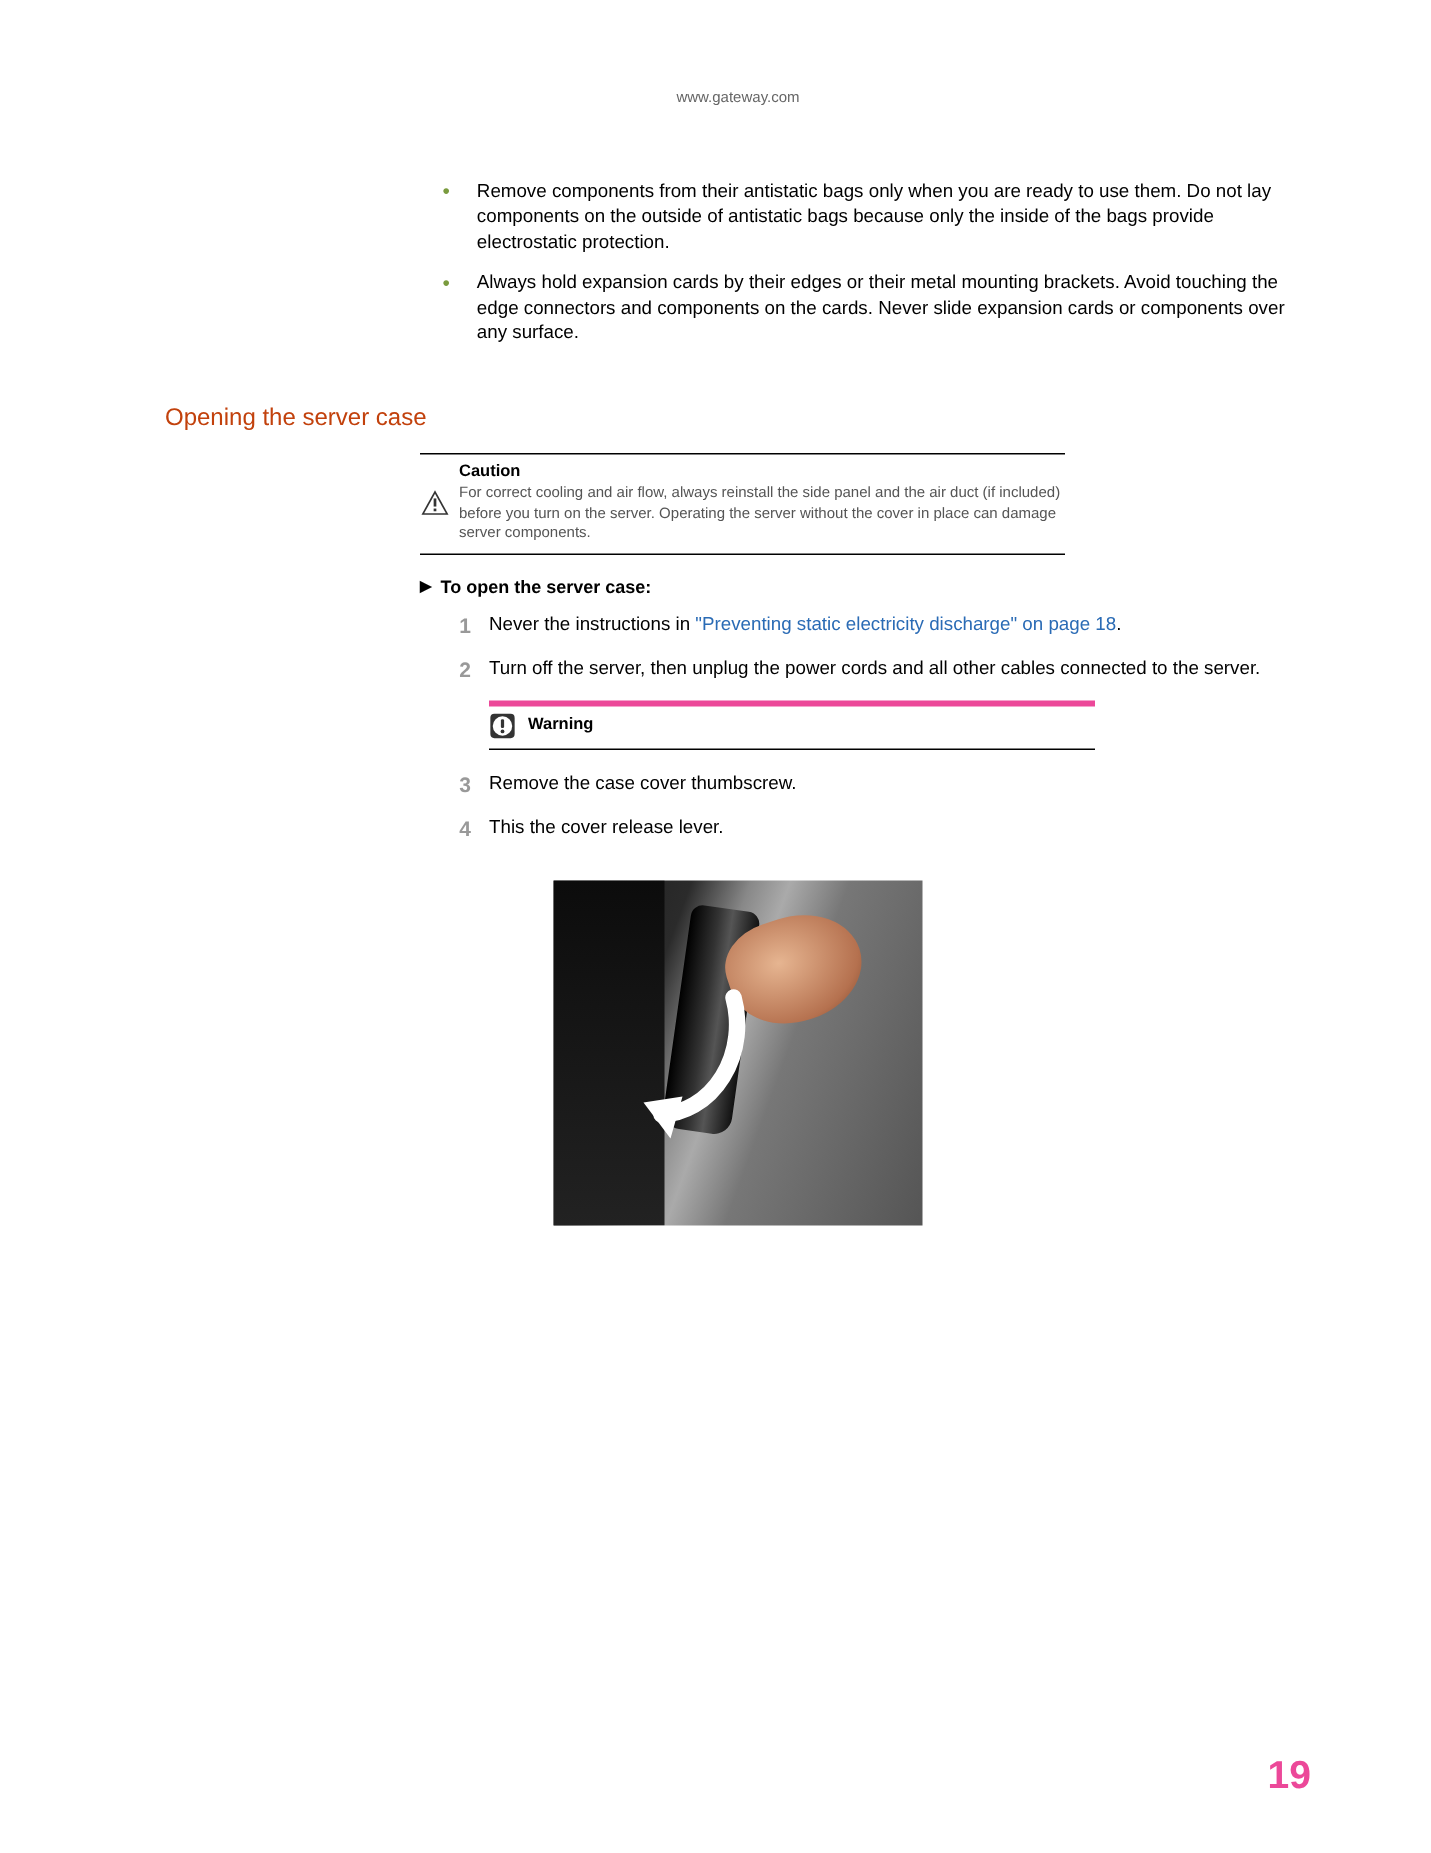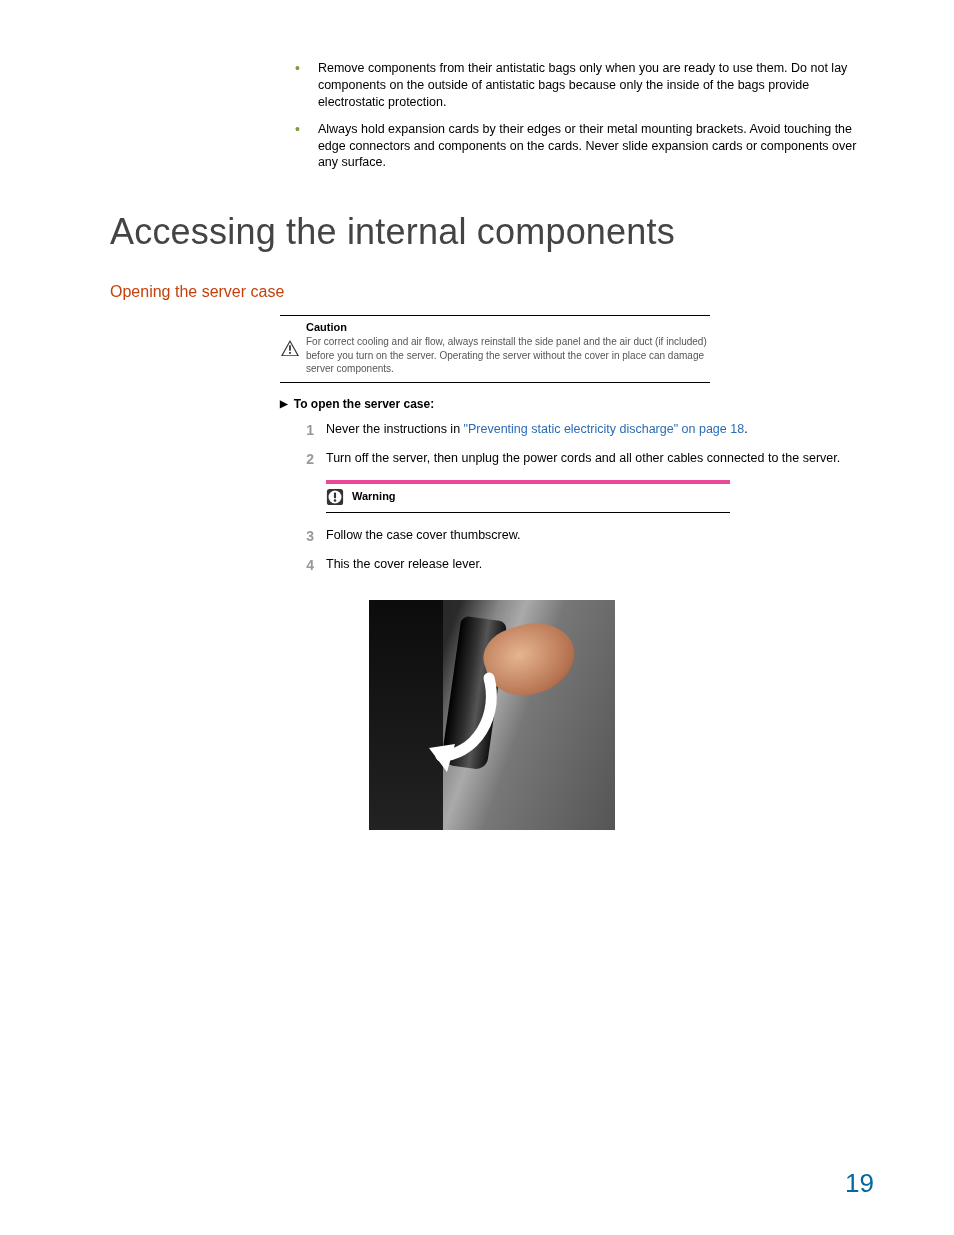--- a/index.html
+++ b/index.html
@@ -172,41 +172,41 @@
     position: absolute;
     left: 52px; top: 70px;
     width: 90px; height: 110px;
   }
   .page-number {
     position: absolute;
     bottom: 36px;
     right: 80px;
     font-family: "Segoe UI", Arial, sans-serif;
     font-size: 26px;
-    font-weight: normal;
-    color: #0369a1;
+    font-weight: bold;
+    color: #ec4899;
   }
 </style>
 </head>
 <body>
 
 <div class="page">
+  <div class="header-url">www.gateway.com</div>
 
   <div class="bullet-list">
     <div class="bullet-item">
       <span class="bullet-dot">•</span>
       <span class="bullet-text">Remove components from their antistatic bags only when you are ready to use them. Do not lay components on the outside of antistatic bags because only the inside of the bags provide electrostatic protection.</span>
     </div>
     <div class="bullet-item">
       <span class="bullet-dot">•</span>
       <span class="bullet-text">Always hold expansion cards by their edges or their metal mounting brackets. Avoid touching the edge connectors and components on the cards. Never slide expansion cards or components over any surface.</span>
     </div>
   </div>
 
-  <h1>Accessing the internal components</h1>
   <h2>Opening the server case</h2>
 
   <div class="callout-box">
     <div class="callout-header">
       <span class="callout-icon">
         <svg viewBox="0 0 22 20" width="20" height="18">
           <polygon points="11,1 21,19 1,19" fill="#333"></polygon>
           <polygon points="11,3.5 19,18 3,18" fill="#fff"></polygon>
           <rect x="10" y="7" width="2" height="6" fill="#333"></rect>
           <rect x="10" y="14.5" width="2" height="2" fill="#333"></rect>
@@ -250,21 +250,21 @@
       </span>
       <span>
         <span class="callout-title">Warning</span><br>
       </span>
     </div>
   </div>
 
   <div class="step-list">
     <div class="step">
       <span class="step-num">3</span>
-      <span class="step-text">Follow the case cover thumbscrew.</span>
+      <span class="step-text">Remove the case cover thumbscrew.</span>
     </div>
     <div class="step">
       <span class="step-num">4</span>
       <span class="step-text">This the cover release lever.</span>
     </div>
   </div>
 
   <div class="figure" title="Hand lifting the cover release lever on a server case">
     <div class="lever"></div>
     <div class="hand"></div>

